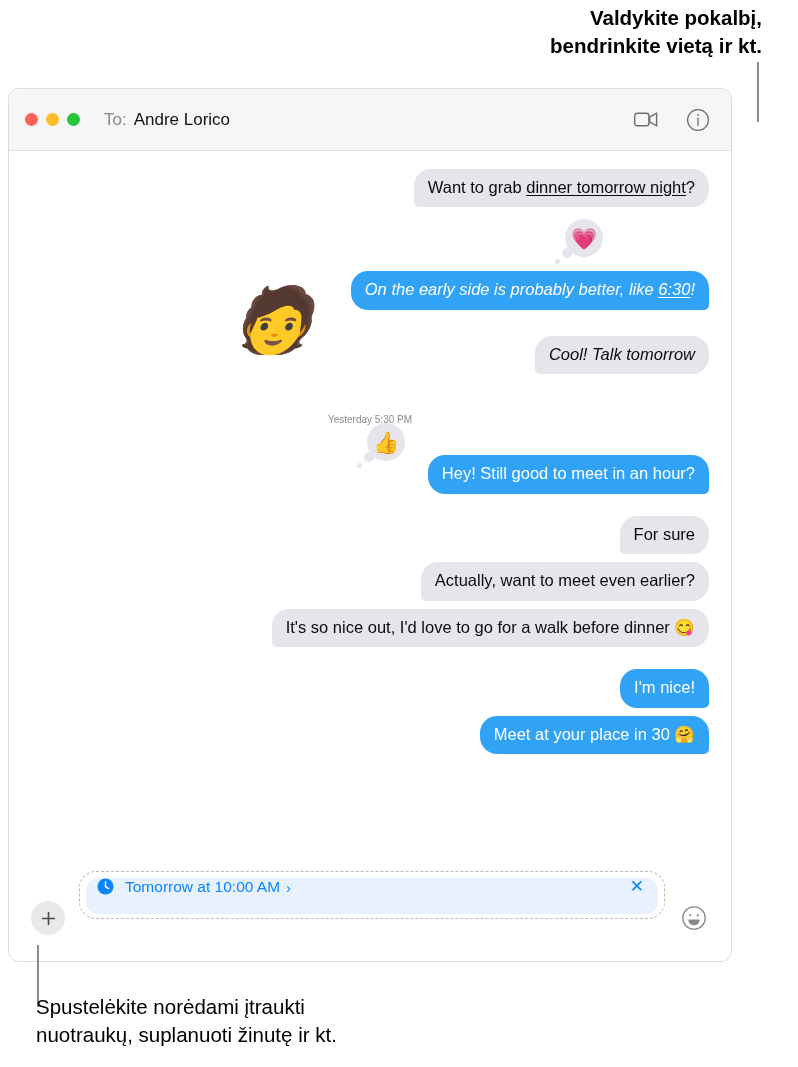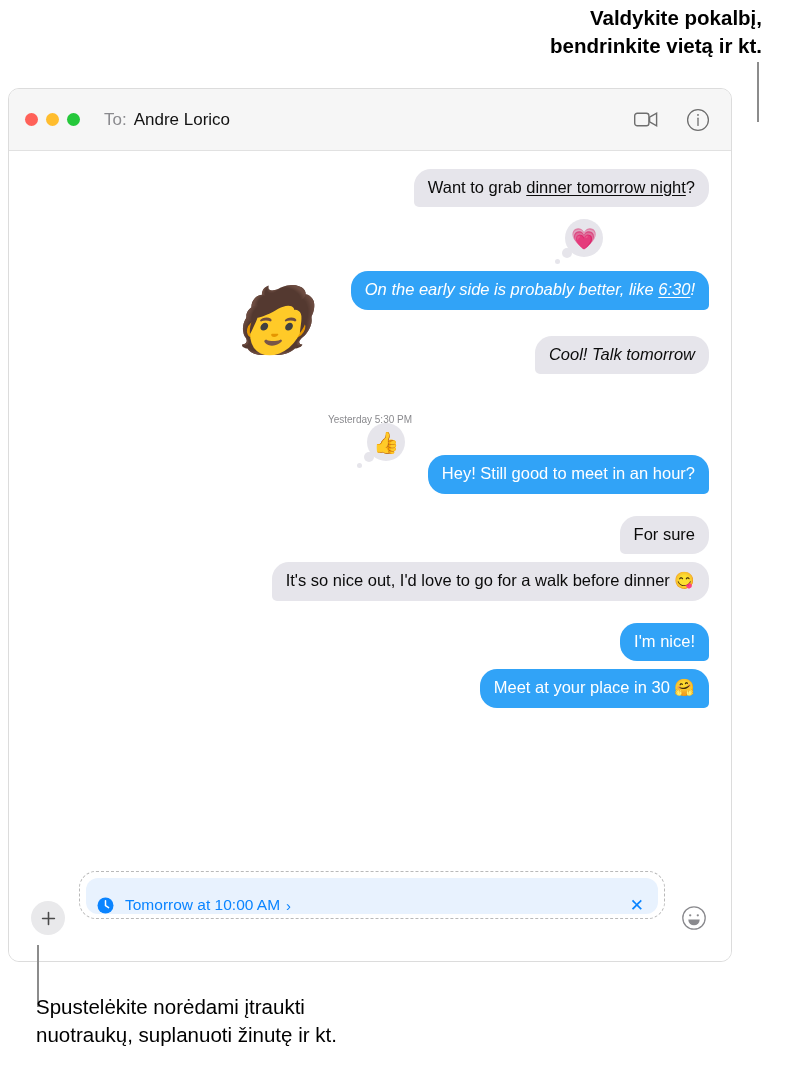--- a/index.html
+++ b/index.html
@@ -229,21 +229,21 @@
     border: 1.5px dashed #b9b9b9;
     border-radius: 17px;
     padding: 6px 6px 4px 6px;
     background: #ffffff;
   }
   .sched-banner {
     background: #e8f2fe;
     border-radius: 12px;
     height: 36px;
     display: flex;
-    align-items: flex-end;
+    align-items: flex-start;
     padding: 0 14px 0 11px;
     gap: 11px;
   }
   .sched-clock {
     width: 17px; height: 17px;
     flex: 0 0 auto;
     display: flex; align-items: center; justify-content: center;
   }
   .sched-text {
     font-size: 15.5px;
@@ -339,20 +339,23 @@
 
     <div class="row right" style="margin-top:30px;">
       <div class="tapback" style="right:304px; top:-32px;">👍</div>
       <div class="bubble blue">Hey! Still good to meet in an hour?</div>
     </div>
 
     <div class="row left" style="margin-top:22px;">
       <div class="bubble gray">For sure</div>
     </div>
 
+    <div class="row left" style="margin-top:8px;">
+      <div class="bubble gray">Actually, want to meet even earlier?</div>
+    </div>
 
     <div class="row left" style="margin-top:8px;">
       <div class="bubble gray">It's so nice out, I'd love to go for a walk before dinner 😋</div>
     </div>
 
     <div class="row right" style="margin-top:22px;">
       <div class="bubble blue">I'm nice!</div>
     </div>
 
     <div class="row right" style="margin-top:8px;">

